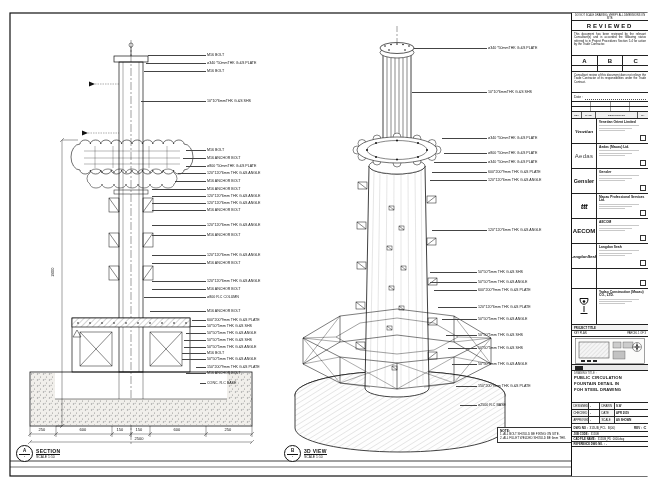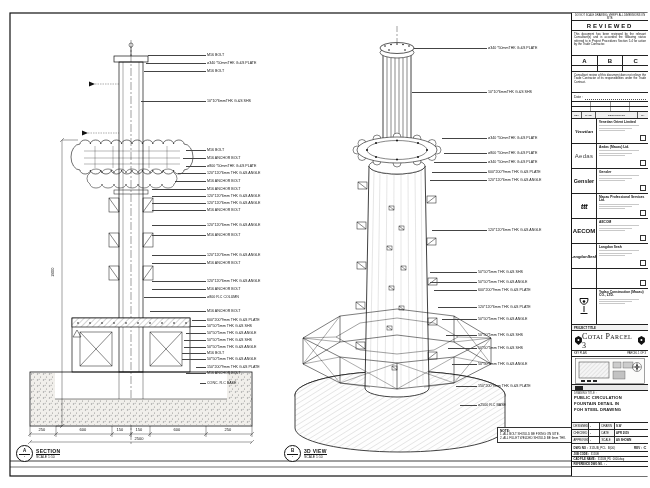--- a/index.html
+++ b/index.html
@@ -749,31 +749,20 @@
       <div class="cname">Yadao Construction (Macau) CO., LTD.</div>
       <div class="addr">
             <i></i>
             <i></i>
             <i></i>
           </div>
     </div>
   </div>
 
   <div class="tb-row projlabel">PROJECT TITLE</div>
-  <div class="tb-row projname">
-    <svg width="7" height="9" viewBox="0 0 7 9">
-      <path d="M3.5,0 L7,2 V6 L3.5,9 L0,6 V2 Z" fill="#111"></path>
-          <circle cx="3.5" cy="4" r="1" fill="#fff"></circle>
-    </svg>
-    <span class="pn">Cotai Parcel 3</span>
-    <svg width="7" height="9" viewBox="0 0 7 9">
-      <path d="M3.5,0 L7,2 V6 L3.5,9 L0,6 V2 Z" fill="#111"></path>
-          <circle cx="3.5" cy="4" r="1" fill="#fff"></circle>
-    </svg>
-  </div>
 
   <div class="tb-row kpstrip">
     <span>KEY PLAN</span>
     <span>PARCEL 1 OF 3</span>
   </div>
   <div class="tb-row maprow">
     <svg width="70" height="26" viewBox="0 0 70 26">
       <rect x=".5" y=".5" width="69" height="25" fill="#fbfbfa" stroke="#444" stroke-width=".5"></rect>
       <rect x="4" y="4" width="30" height="16" fill="url(#kp)" stroke="#333" stroke-width=".5"></rect>
       <rect x="38" y="4" width="8" height="6" fill="#ccc" stroke="#555" stroke-width=".4"></rect>

